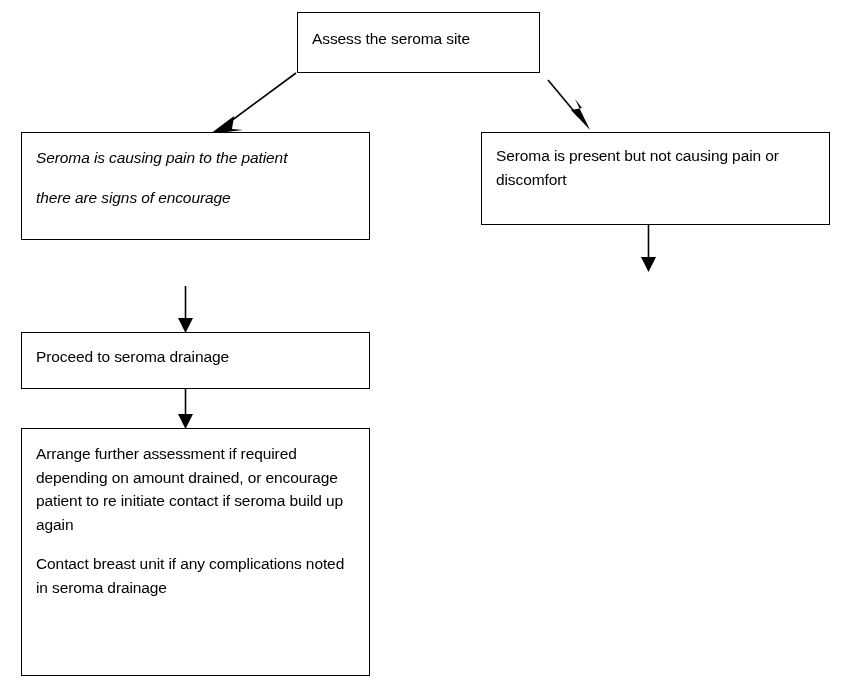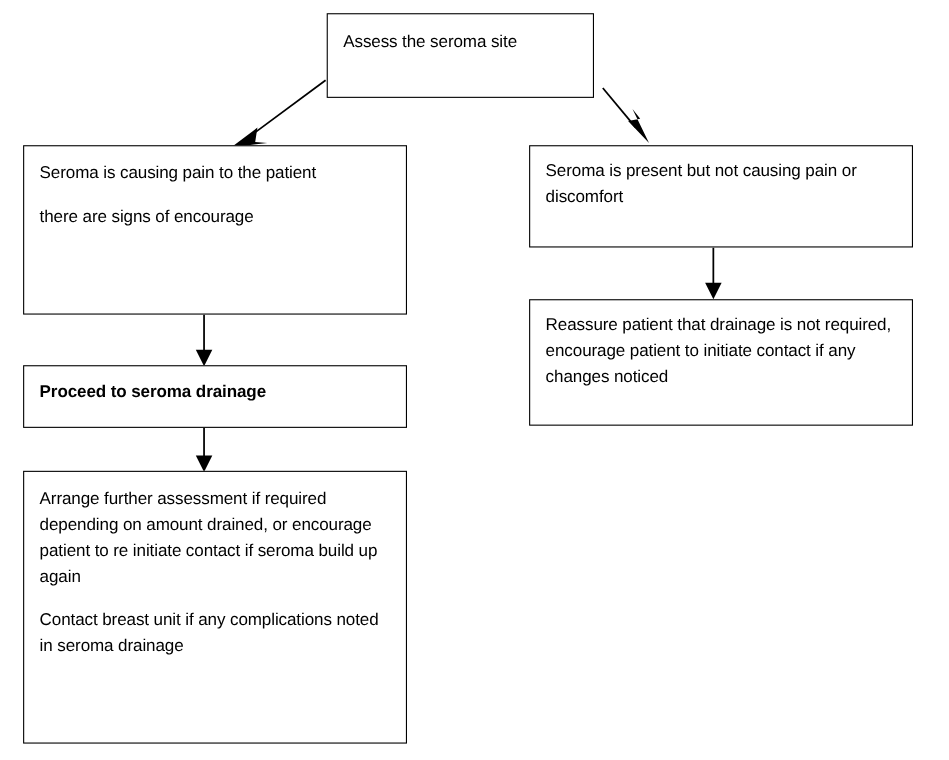--- a/index.html
+++ b/index.html
@@ -34,36 +34,36 @@
     letter-spacing: -0.1px;
   }
   .node p + p {
     margin-top: 1.05em;
   }
   
   #node-assess {
     left: 297px;
     top: 12px;
     width: 243px;
-    height: 77px;
+    height: 61px;
     padding-top: 14px;
   }
   #node-pain {
     left: 21px;
     top: 132px;
     width: 349px;
-    height: 154px;
+    height: 108px;
     padding-top: 13px;
+    font-style: italic;
   }
   #node-proceed {
     left: 21px;
     top: 332px;
     width: 349px;
     height: 57px;
-    font-weight: bold;
   }
   #node-arrange {
     left: 21px;
     top: 428px;
     width: 349px;
     height: 248px;
     padding-top: 13px;
   }
   #node-nopain {
     left: 481px;
@@ -144,17 +144,14 @@
 
   <div class="node" id="node-nopain">
     <p>Seroma is present but not causing pain or discomfort</p>
   </div>
 
   <div class="node" id="node-arrange">
     <p>Arrange further assessment if required depending on amount drained, or encourage patient to re initiate contact if seroma build up again</p>
     <p>Contact breast unit if any complications noted in seroma drainage</p>
   </div>
 
-  <div class="node" id="node-reassure">
-    <p>Reassure patient that drainage is not required, encourage patient to initiate contact if any changes noticed</p>
-  </div>
 
 </div>
 
 </body></html>

